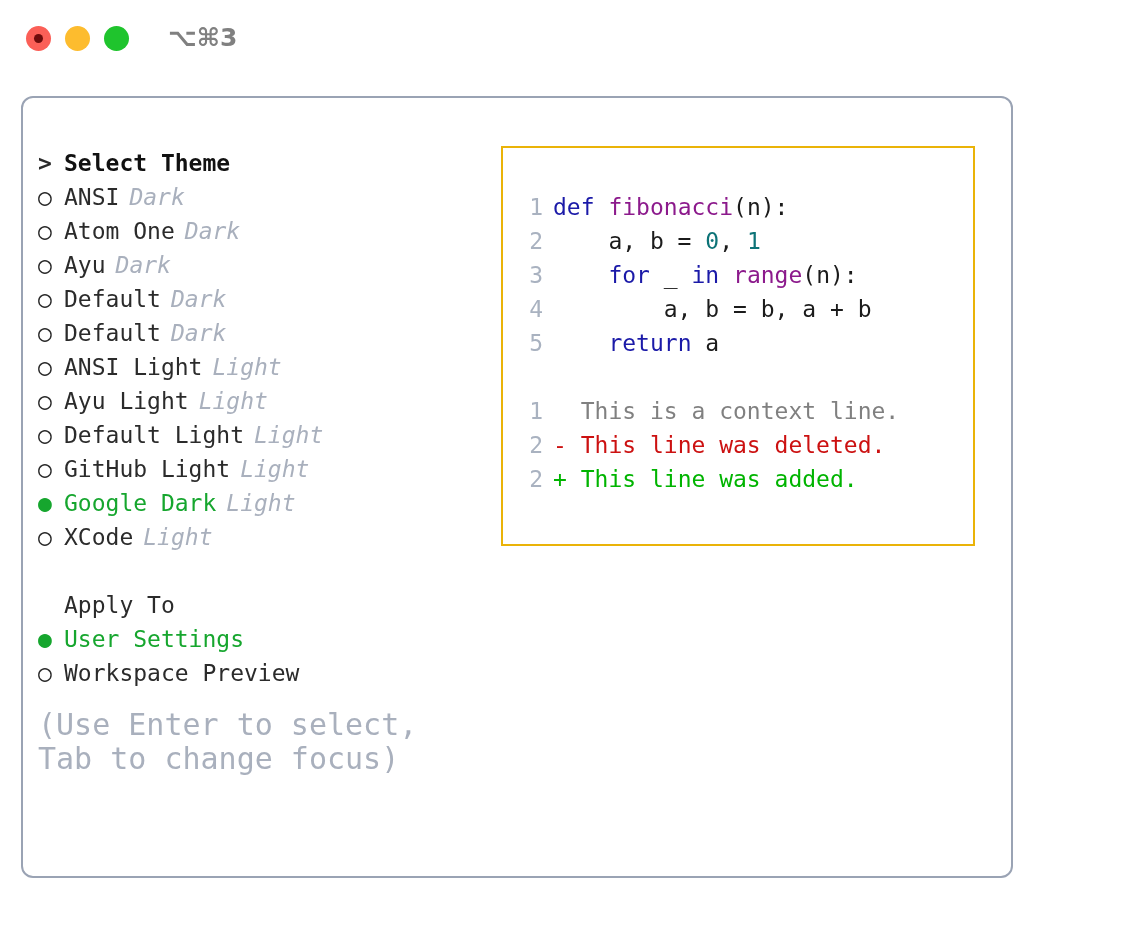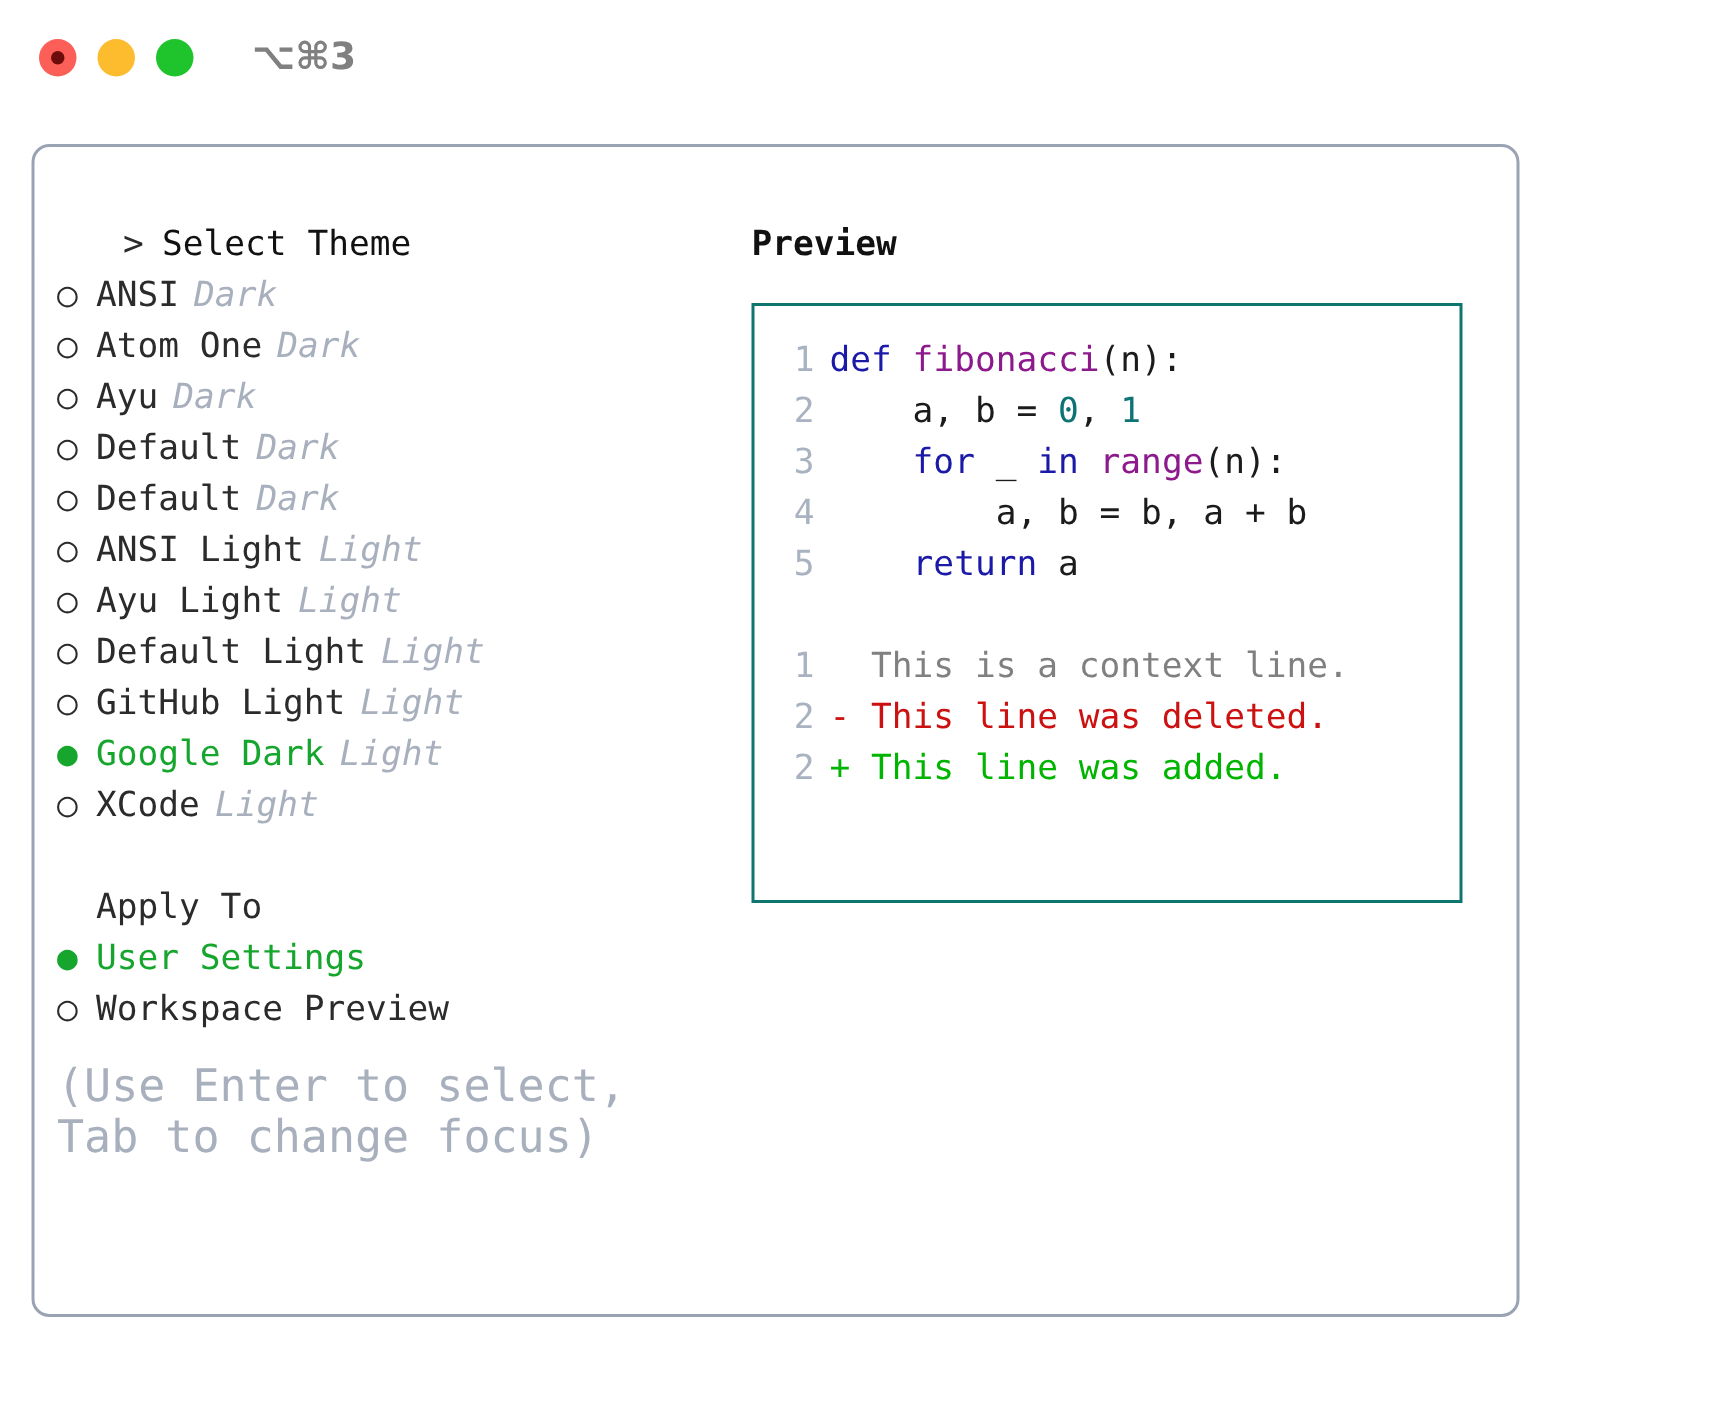--- a/index.html
+++ b/index.html
@@ -94,23 +94,22 @@
     font-size: 23px;
     white-space: nowrap;
     color: #2b2b2b;
   }
   .row .marker {
     display: inline-block;
     width: 26px;
     color: #2b2b2b;
   }
   .row.header {
-    font-weight: 400;
+    font-weight: 700;
     color: #111111;
-    margin-left: 44px;
   }
   .row.selected .marker,
   .row.selected .name { color: #16a62e; }
   .row .name { color: #2b2b2b; }
   .row .variant {
     color: #a9b0bd;
     margin-left: 10px;
     font-style: italic;
   }
   .row.selected .variant { color: #a9b0bd; }
@@ -139,25 +138,25 @@
     width: 495px;
   }
   .preview-title {
     font-size: 23px;
     line-height: 34px;
     font-weight: 700;
     color: #111111;
     margin-bottom: 22px;
   }
   .preview-box {
-    border: 2px solid #0f766e;
+    border: 2px solid #eab308;
     width: 474px;
     height: 400px;
     box-sizing: border-box;
-    padding: 19px 0 0 14px;
+    padding: 42px 0 0 14px;
     background: #ffffff;
   }
   .code-line {
     font-size: 23px;
     line-height: 34px;
     white-space: pre;
     color: #1b1b1b;
   }
   .ln {
     display: inline-block;
@@ -217,21 +216,20 @@
 
       <div id="apply-rows">
           <div class="row selected"><span class="marker">●</span><span class="name">User Settings</span></div>
           <div class="row"><span class="marker">○</span><span class="name">Workspace Preview</span></div>
         </div>
 
       <div class="hint">(Use Enter to select, Tab to change focus)</div>
     </div>
 
     <div class="right-col">
-      <div class="preview-title">Preview</div>
       <div class="preview-box">
         <div id="code-block">
             <div class="code-line"><span class="ln">1</span><span class="kw">def</span><span class="pl"> </span><span class="fn">fibonacci</span><span class="pl">(n):</span></div>
             <div class="code-line"><span class="ln">2</span><span class="pl">    a, b = </span><span class="num">0</span><span class="pl">, </span><span class="num">1</span></div>
             <div class="code-line"><span class="ln">3</span><span class="pl">    </span><span class="kw">for</span><span class="pl"> _ </span><span class="kw">in</span><span class="pl"> </span><span class="fn">range</span><span class="pl">(n):</span></div>
             <div class="code-line"><span class="ln">4</span><span class="pl">        a, b = b, a + b</span></div>
             <div class="code-line"><span class="ln">5</span><span class="pl">    </span><span class="kw">return</span><span class="pl"> a</span></div>
           </div>
         <div class="gap-line"></div>
         <div id="diff-block">

